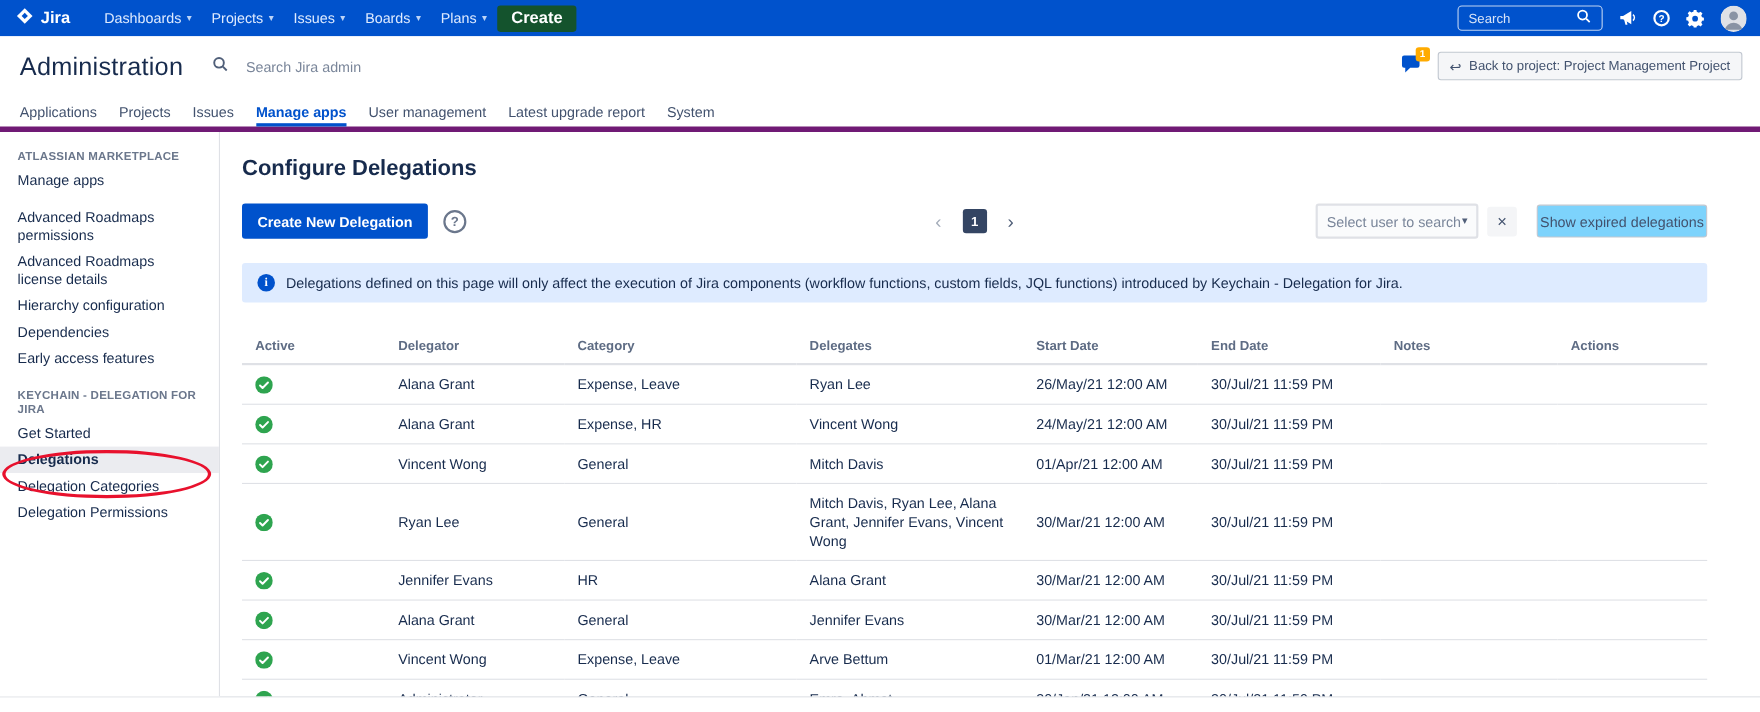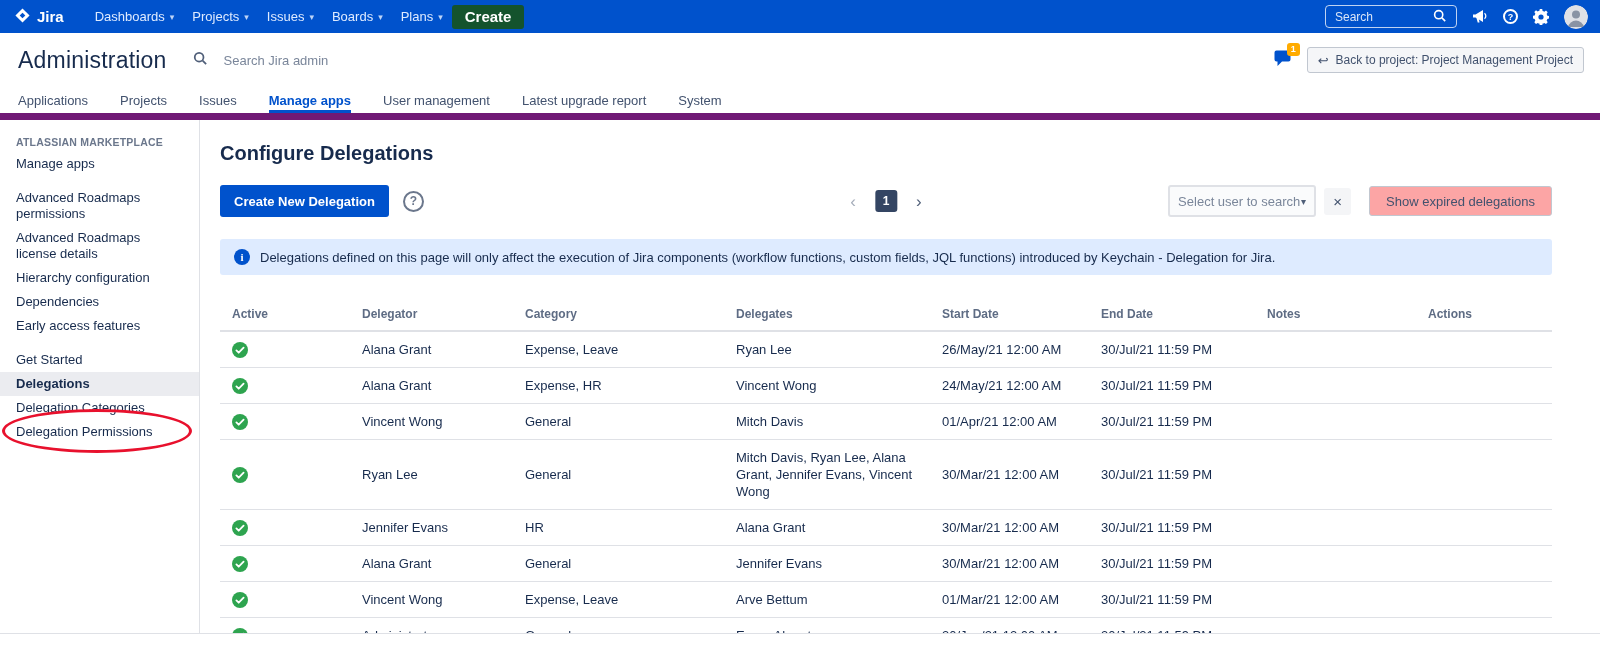--- a/index.html
+++ b/index.html
@@ -30,21 +30,21 @@
   .admin-search { display:flex; gap:15px; }
   .admin-search input { border:none; outline:none; font-size:13px; width:190px; color:#172B4D; font-family:inherit; }
   .admin-search input::placeholder { color:#7A869A; }
   .header-right { margin-left:auto; display:flex; align-items:center; gap:14px; }
   .notif { position:relative; cursor:pointer; background:none; border:none; padding:0; }
   .badge { position:absolute; top:-7px; right:-7px; background:#FFAB00; color:#fff; font-size:9px; font-weight:700; min-width:13px; height:13px; line-height:13px; text-align:center; border-radius:3px; padding:0 2px; }
   .back-btn { display:flex; align-items:center; gap:7px; background:#F5F6F8; border:1px solid #C1C7D0; border-radius:3px; height:26px; padding:0 10px; font-size:12px; color:#42526E; cursor:pointer; font-family:inherit; }
   .back-arrow { font-size:13px; line-height:1; color:#42526E; }
 
   
-  .admin-tabs { height:33px; display:flex; align-items:stretch; gap:32px; padding:0 18px; border-bottom:7px solid #701a75; background:#fff; }
+  .admin-tabs { height:33px; display:flex; align-items:stretch; gap:20px; padding:0 18px; border-bottom:5px solid #701a75; background:#fff; }
   .tab { display:flex; align-items:center; font-size:13px; color:#42526E; border-bottom:3px solid transparent; padding-top:3px; cursor:pointer; white-space:nowrap; }
   .tab.active { color:#0052CC; font-weight:700; border-bottom-color:#0052CC; }
 
   
   .body-row { display:flex; height:513px; }
   .sidebar { width:200px; min-width:200px; border-right:1px solid #DFE1E6; padding-top:10px; background:#fff; }
   .side-header { font-size:10.5px; font-weight:700; color:#6B778C; padding:6px 16px 4px; letter-spacing:.2px; }
   .side-item { font-size:13px; color:#172B4D; padding:4px 16px; line-height:16px; cursor:pointer; }
   .side-item.active { background:#EBECF0; font-weight:700; }
   .side-section + .side-section { margin-top:10px; }
@@ -56,21 +56,21 @@
   .primary-btn { background:#0052CC; color:#fff; border:none; border-radius:3px; height:32px; padding:0 14px; font-size:13px; font-weight:700; cursor:pointer; font-family:inherit; }
   .help-circle { margin-left:14px; width:21px; height:21px; border:2px solid #6B778C; border-radius:50%; color:#6B778C; font-weight:700; font-size:12px; display:grid; place-items:center; cursor:pointer; background:#fff; }
   .pagination { position:absolute; left:50%; transform:translateX(-50%); display:flex; align-items:center; gap:13px; }
   .page-arrow { font-size:17px; color:#505F79; cursor:pointer; line-height:1; background:none; border:none; font-family:inherit; }
   .page-arrow.disabled { color:#A5ADBA; }
   .page-current { min-width:22px; height:22px; background:#344563; color:#fff; border-radius:3px; font-size:12px; font-weight:700; display:grid; place-items:center; }
   .toolbar-right { margin-left:auto; display:flex; align-items:center; }
   .user-select { width:148px; height:32px; background:#FAFBFC; border:2px solid #DFE1E6; border-radius:3px; display:flex; align-items:center; justify-content:space-between; padding:0 8px; font-size:13px; color:#7A869A; cursor:pointer; }
   .select-chev { font-size:10px; color:#505F79; }
   .clear-btn { margin-left:8px; width:27px; height:27px; background:#F4F5F7; border:none; border-radius:3px; color:#42526E; font-size:15px; cursor:pointer; display:grid; place-items:center; font-family:inherit; }
-  .secondary-btn { margin-left:18px; background:#fca5a5; border:1px solid #C1C7D0; border-radius:3px; height:30px; padding:0 16px; font-size:13px; color:#42526E; cursor:pointer; font-family:inherit; }
+  .secondary-btn { margin-left:18px; background:#7dd3fc; border:1px solid #C1C7D0; border-radius:3px; height:30px; padding:0 2px; font-size:13px; color:#42526E; cursor:pointer; font-family:inherit; }
 
   .info-banner { background:#DEEBFF; border-radius:3px; padding:10px 14px; display:flex; align-items:center; gap:10px; font-size:13px; color:#172B4D; margin-bottom:24px; }
   .info-icon { width:16px; height:16px; min-width:16px; border-radius:50%; background:#0052CC; color:#fff; font-size:11px; font-weight:700; display:grid; place-items:center; font-family:"Liberation Serif","DejaVu Serif",serif; }
 
   table.delegations { width:100%; border-collapse:collapse; table-layout:fixed; }
   .delegations th { text-align:left; font-size:12px; color:#5E6C84; font-weight:600; padding:8px 12px 9px; border-bottom:2px solid #DFE1E6; }
   .delegations td { font-size:13px; color:#172B4D; padding:9px 12px; border-bottom:1px solid #DFE1E6; vertical-align:middle; line-height:17px; overflow:hidden; }
   .check-badge svg { display:block; }
 
   .bottom-strip { height:14px; border-top:1px solid #DFE1E6; background:#fff; }
@@ -192,20 +192,21 @@
         <div class="side-item">Manage apps</div>
       </div>
       <div class="side-section">
         <div class="side-item">Advanced Roadmaps permissions</div>
         <div class="side-item">Advanced Roadmaps license details</div>
         <div class="side-item">Hierarchy configuration</div>
         <div class="side-item">Dependencies</div>
         <div class="side-item">Early access features</div>
       </div>
       <div class="side-section">
+        <div class="side-header">KEYCHAIN - DELEGATION FOR JIRA</div>
         <div class="side-item">Get Started</div>
         <div class="side-item active">Delegations</div>
         <div class="side-item">Delegation Categories</div>
         <div class="side-item">Delegation Permissions</div>
       </div>
     </aside>
 
     <main class="main">
       <h2 class="page-title">Configure Delegations</h2>
 

